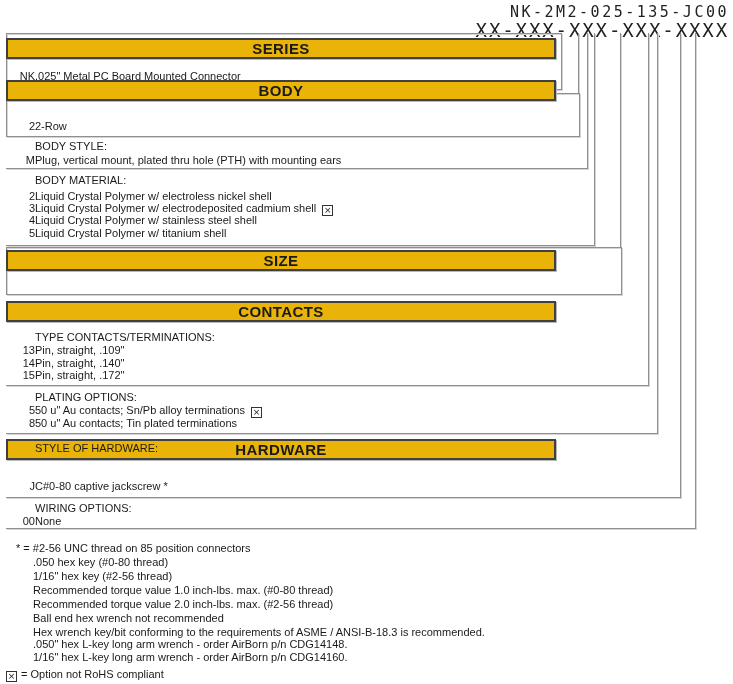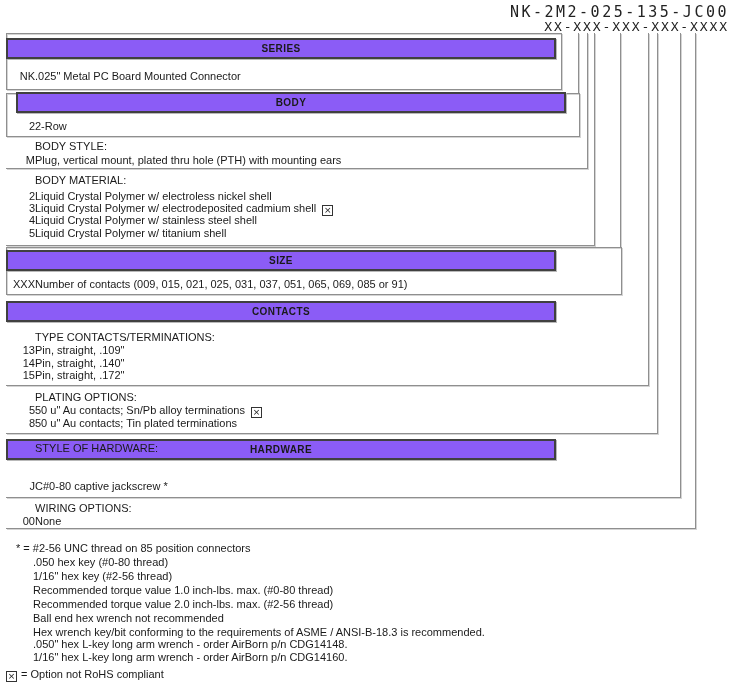--- a/index.html
+++ b/index.html
@@ -6,34 +6,34 @@
   .sheet{
     position:relative; width:733px; height:684px; background:#ffffff;
     font-family:"Liberation Sans", sans-serif; color:#1a1a1a; overflow:hidden;
   }
   
   .pn{
     position:absolute; right:4px; text-align:right; white-space:pre;
     font-family:"DejaVu Sans Mono", monospace; color:#222;
   }
   .pn1{ top:3px;  font-size:15px; letter-spacing:2.5px; }
-  .pn2{ top:19px; font-size:13px; letter-spacing:1.9px; }
+  .pn2{ top:19px; font-size:19px; letter-spacing:1.9px; }
 
   
   .br{ position:absolute; border:0 solid #8f8f8f; filter:drop-shadow(1px 1px 0 #d4d4d4); }
   .br.rb{ border-right-width:1px; border-bottom-width:1px; }
   .br.all{ border-width:1px; }
   .br.vleg{ border-left-width:1px; width:0; }
 
   
   .hdr{
     position:absolute; left:6px; width:546px; height:17px; box-sizing:content-box;
-    border:2px solid #404040; background:#8b5cf6; box-shadow:1px 1px 0 #b9b9b9;
+    border:2px solid #404040; background:#eab308; box-shadow:1px 1px 0 #b9b9b9;
     display:flex; align-items:center; justify-content:center;
-    font-size:10px; font-weight:bold; letter-spacing:0.4px; z-index:3;
+    font-size:15px; font-weight:bold; letter-spacing:0.4px; z-index:3;
   }
   
   .row{ position:absolute; left:0; white-space:nowrap; font-size:11px; line-height:12px; z-index:4; }
   .row .code{ display:inline-block; margin-left:10px; min-width:25px;text-align:right; }
   .row .ind{ margin-left:35px;text-align:right; }
   
   .nr{
     display:inline-block; width:9px; height:9px; border:1px solid #333;
     font-size:9px; line-height:9px; text-align:center; margin-left:6px;
     vertical-align:-1px; font-family:"DejaVu Sans", sans-serif;
@@ -59,21 +59,21 @@
   <div class="br vleg" style="left:620px;top:33px;  height:214px;"></div>
   <div class="br all" style="left:6px;  top:247px; width:614px; height:46px;"></div>
   <div class="br rb" style="left:6px;  top:33px;  width:642px; height:352px;"></div>
   <div class="br rb" style="left:6px;  top:33px;  width:651px; height:400px;"></div>
   <div class="br rb" style="left:6px;  top:33px;  width:674px; height:464px;"></div>
   <div class="br rb" style="left:6px;  top:33px;  width:689px; height:495px;"></div>
 
   <div class="hdr" style="top:38px;">
       <span>SERIES</span>
     </div>
-  <div class="hdr" style="top:92px;margin-left:10px;">
+  <div class="hdr" style="top:80px;">
       <span>BODY</span>
     </div>
   <div class="hdr" style="top:301px;">
       <span>CONTACTS</span>
     </div>
   <div class="hdr" style="top:250px;">
       <span>SIZE</span>
     </div>
   <div class="hdr" style="top:439px;">
       <span>HARDWARE</span>
@@ -101,23 +101,20 @@
   <div class="row" style="top:202px;">
     <span class="code">3</span><span class="desc">Liquid Crystal Polymer w/ electrodeposited cadmium shell</span><span class="nr">×</span>
   </div>
   <div class="row" style="top:214px;">
     <span class="code">4</span><span class="desc">Liquid Crystal Polymer w/ stainless steel shell</span>
   </div>
   <div class="row" style="top:227px;">
     <span class="code">5</span><span class="desc">Liquid Crystal Polymer w/ titanium shell</span>
   </div>
 
-  <div class="row" style="top:278px;">
-    <span class="code" style="margin-left:7px;min-width:28px;">XXX</span><span class="desc">Number of contacts (009, 015, 021, 025, 031, 037, 051, 065, 069, 085 or 91)</span>
-  </div>
 
   <div class="row" style="top:331px;">
     <span class="ind">TYPE CONTACTS/TERMINATIONS:</span>
   </div>
   <div class="row" style="top:344px;">
     <span class="code">13</span><span class="desc">Pin, straight, .109"</span>
   </div>
   <div class="row" style="top:357px;">
     <span class="code">14</span><span class="desc">Pin, straight, .140"</span>
   </div>

